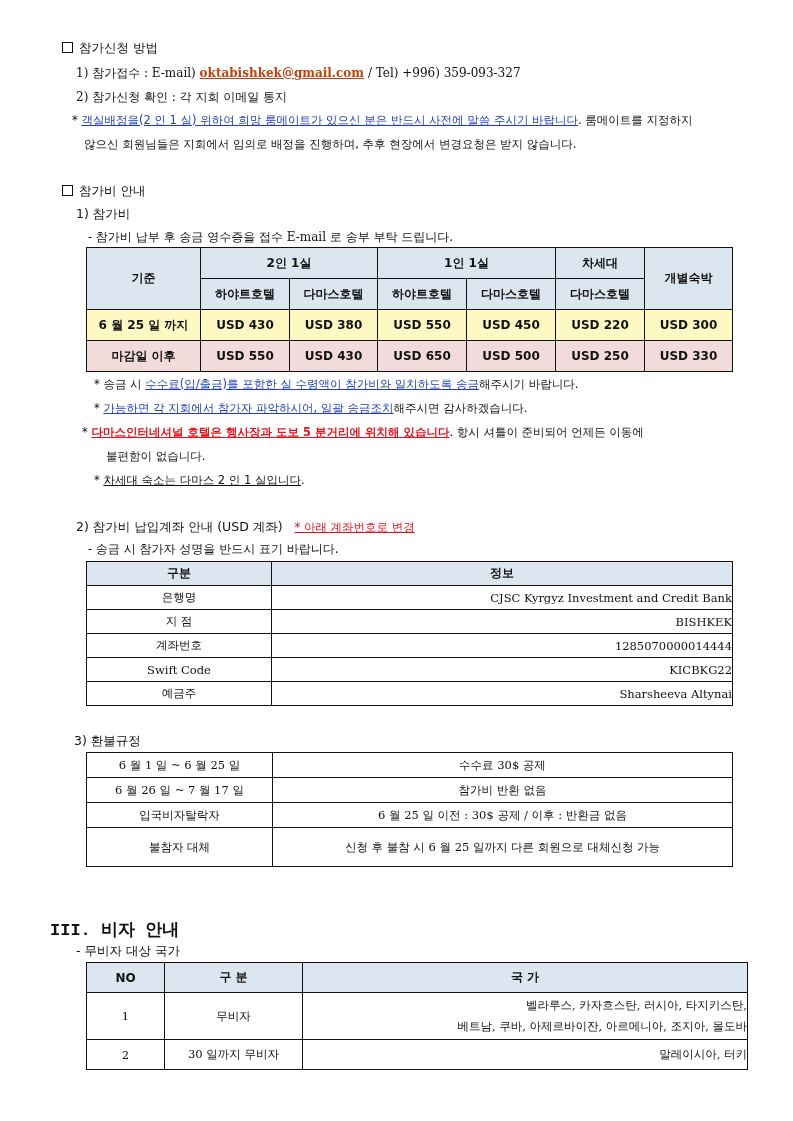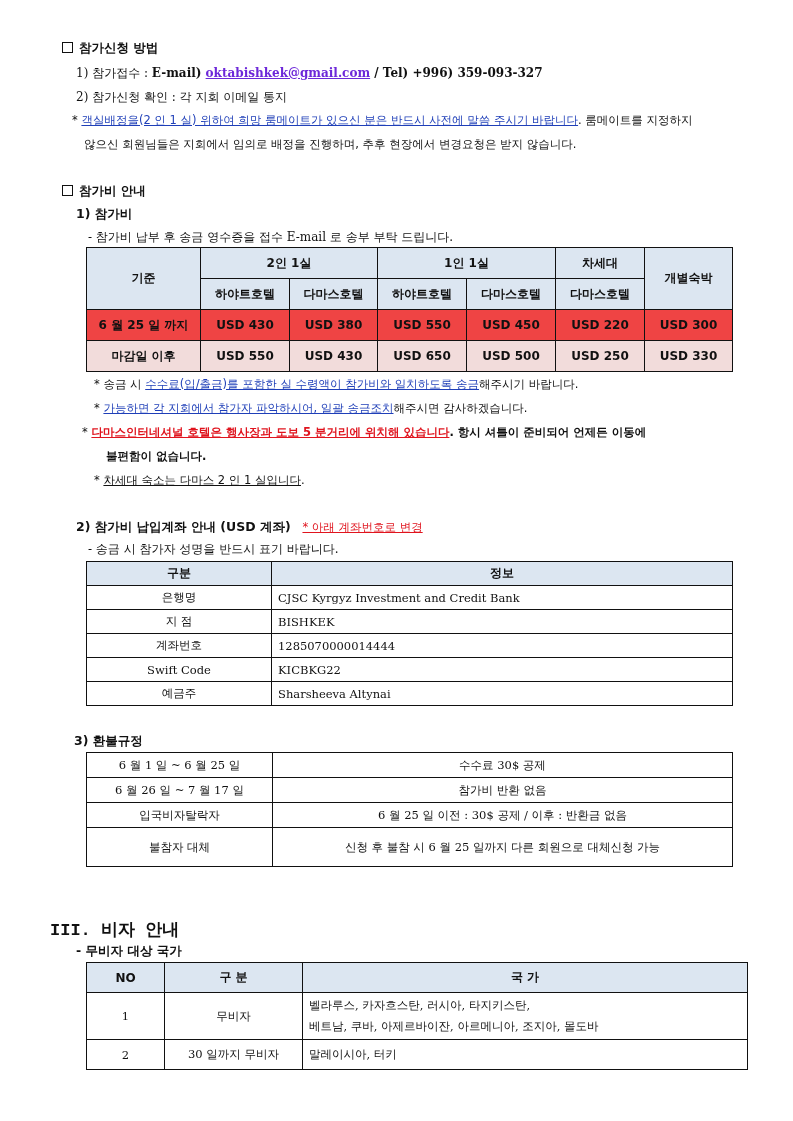--- a/index.html
+++ b/index.html
@@ -1,35 +1,35 @@
 <!DOCTYPE html>
 <html><head>
   <meta charset="utf-8">
   <style>
     * { box-sizing: border-box; margin: 0; padding: 0; }
     html, body { width: 793px; height: 1121px; background: #ffffff; overflow: hidden; }
     body { position: relative; font-family: "DejaVu Sans", sans-serif; color: #111; font-size: 12px; }
     .abs { position: absolute; white-space: nowrap; }
-    .h-sec { font-weight: bold; font-size: 12.5px; }
+    .h-sec { font-weight: normal; font-size: 12.5px; }
     .box-ico { display: inline-block; width: 11px; height: 11px; border: 1.6px solid #111; margin-right: 6px; vertical-align: -1px; }
     .txt { font-family: "DejaVu Serif", serif; font-size: 12px; }
     .sans { font-family: "DejaVu Sans", sans-serif; font-size: 11.5px; }
-    .bold { font-weight: bold; text-align: center; }
+    .bold { font-weight: normal; text-align: center; }
     .blue-u { color: #1f3fb8; text-decoration: underline; text-decoration-color: #1f3fb8; }
     .red-u { color: #e0141e; text-decoration: underline; text-decoration-color: #e0141e; font-weight: bold; }
     .black-u { text-decoration: underline; }
-    .link { color: #6d28d9; text-decoration: underline; font-weight: bold; }
+    .link { color: #c2410c; text-decoration: underline; font-weight: bold; }
     table { border-collapse: collapse; position: absolute; table-layout: fixed; }
     td, th { border: 1px solid #111; text-align: center; vertical-align: middle; }
     .hdr { background: #dce6f1; font-weight: bold; font-size: 12px; }
     .fee td, .fee th { font-size: 12px; }
-    .row-green td { background: #ef4444; font-weight: bold; }
+    .row-green td { background: #fef9c3; font-weight: bold; }
     .row-pink td { background: #f2dcdb; font-weight: bold; }
     .serif-cell { font-family: "DejaVu Serif", serif; font-size: 11.5px; font-weight: normal; }
-    .left { text-align: left; padding-left: 6px; }
+    .left { text-align: right; padding-left: 6px; }
     .section-big { font-weight: bold; font-size: 17px; font-family: Liberation Mono, monospace; }
   </style>
 </head>
 <body>
 
 <div class="abs h-sec" style="left:62px; top:40px;">
   <span class="box-ico"></span><span>참가신청 방법</span>
 </div>
 <div class="abs txt" style="left:76px; top:65px;">
   <span>1) 참가접수 : </span><span class="bold">E-mail) </span><a class="link">oktabishkek@gmail.com</a><span class="bold"> / Tel) +996) 359-093-327</span>

